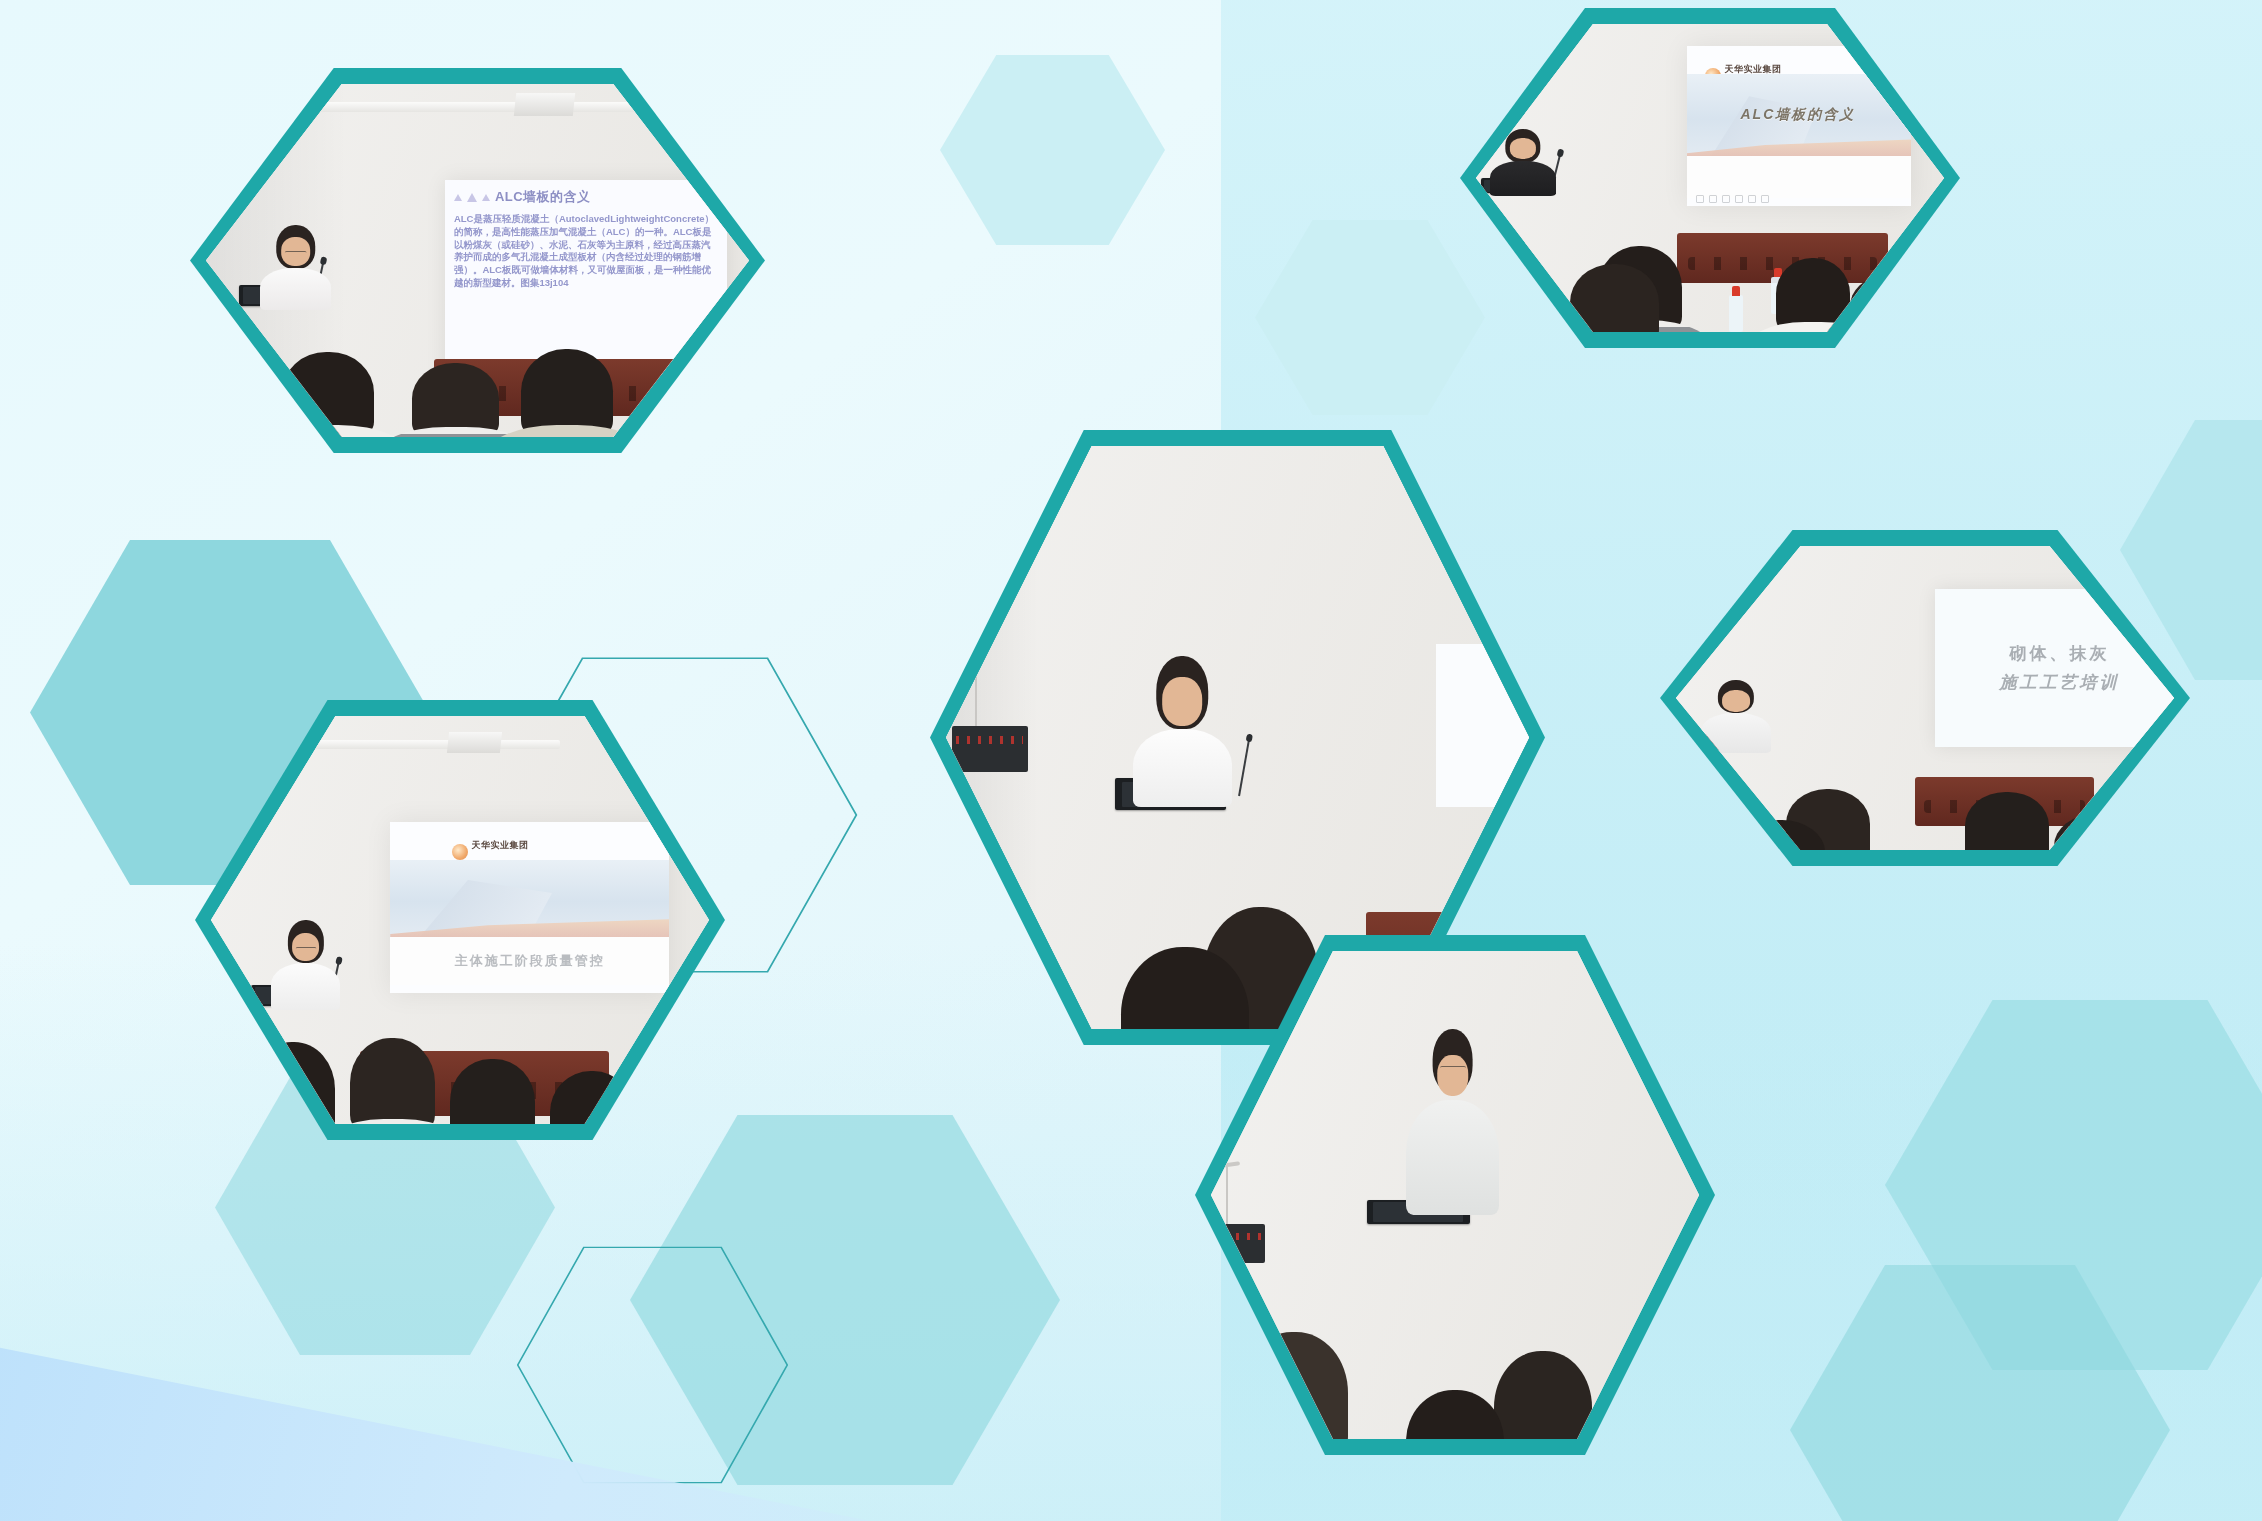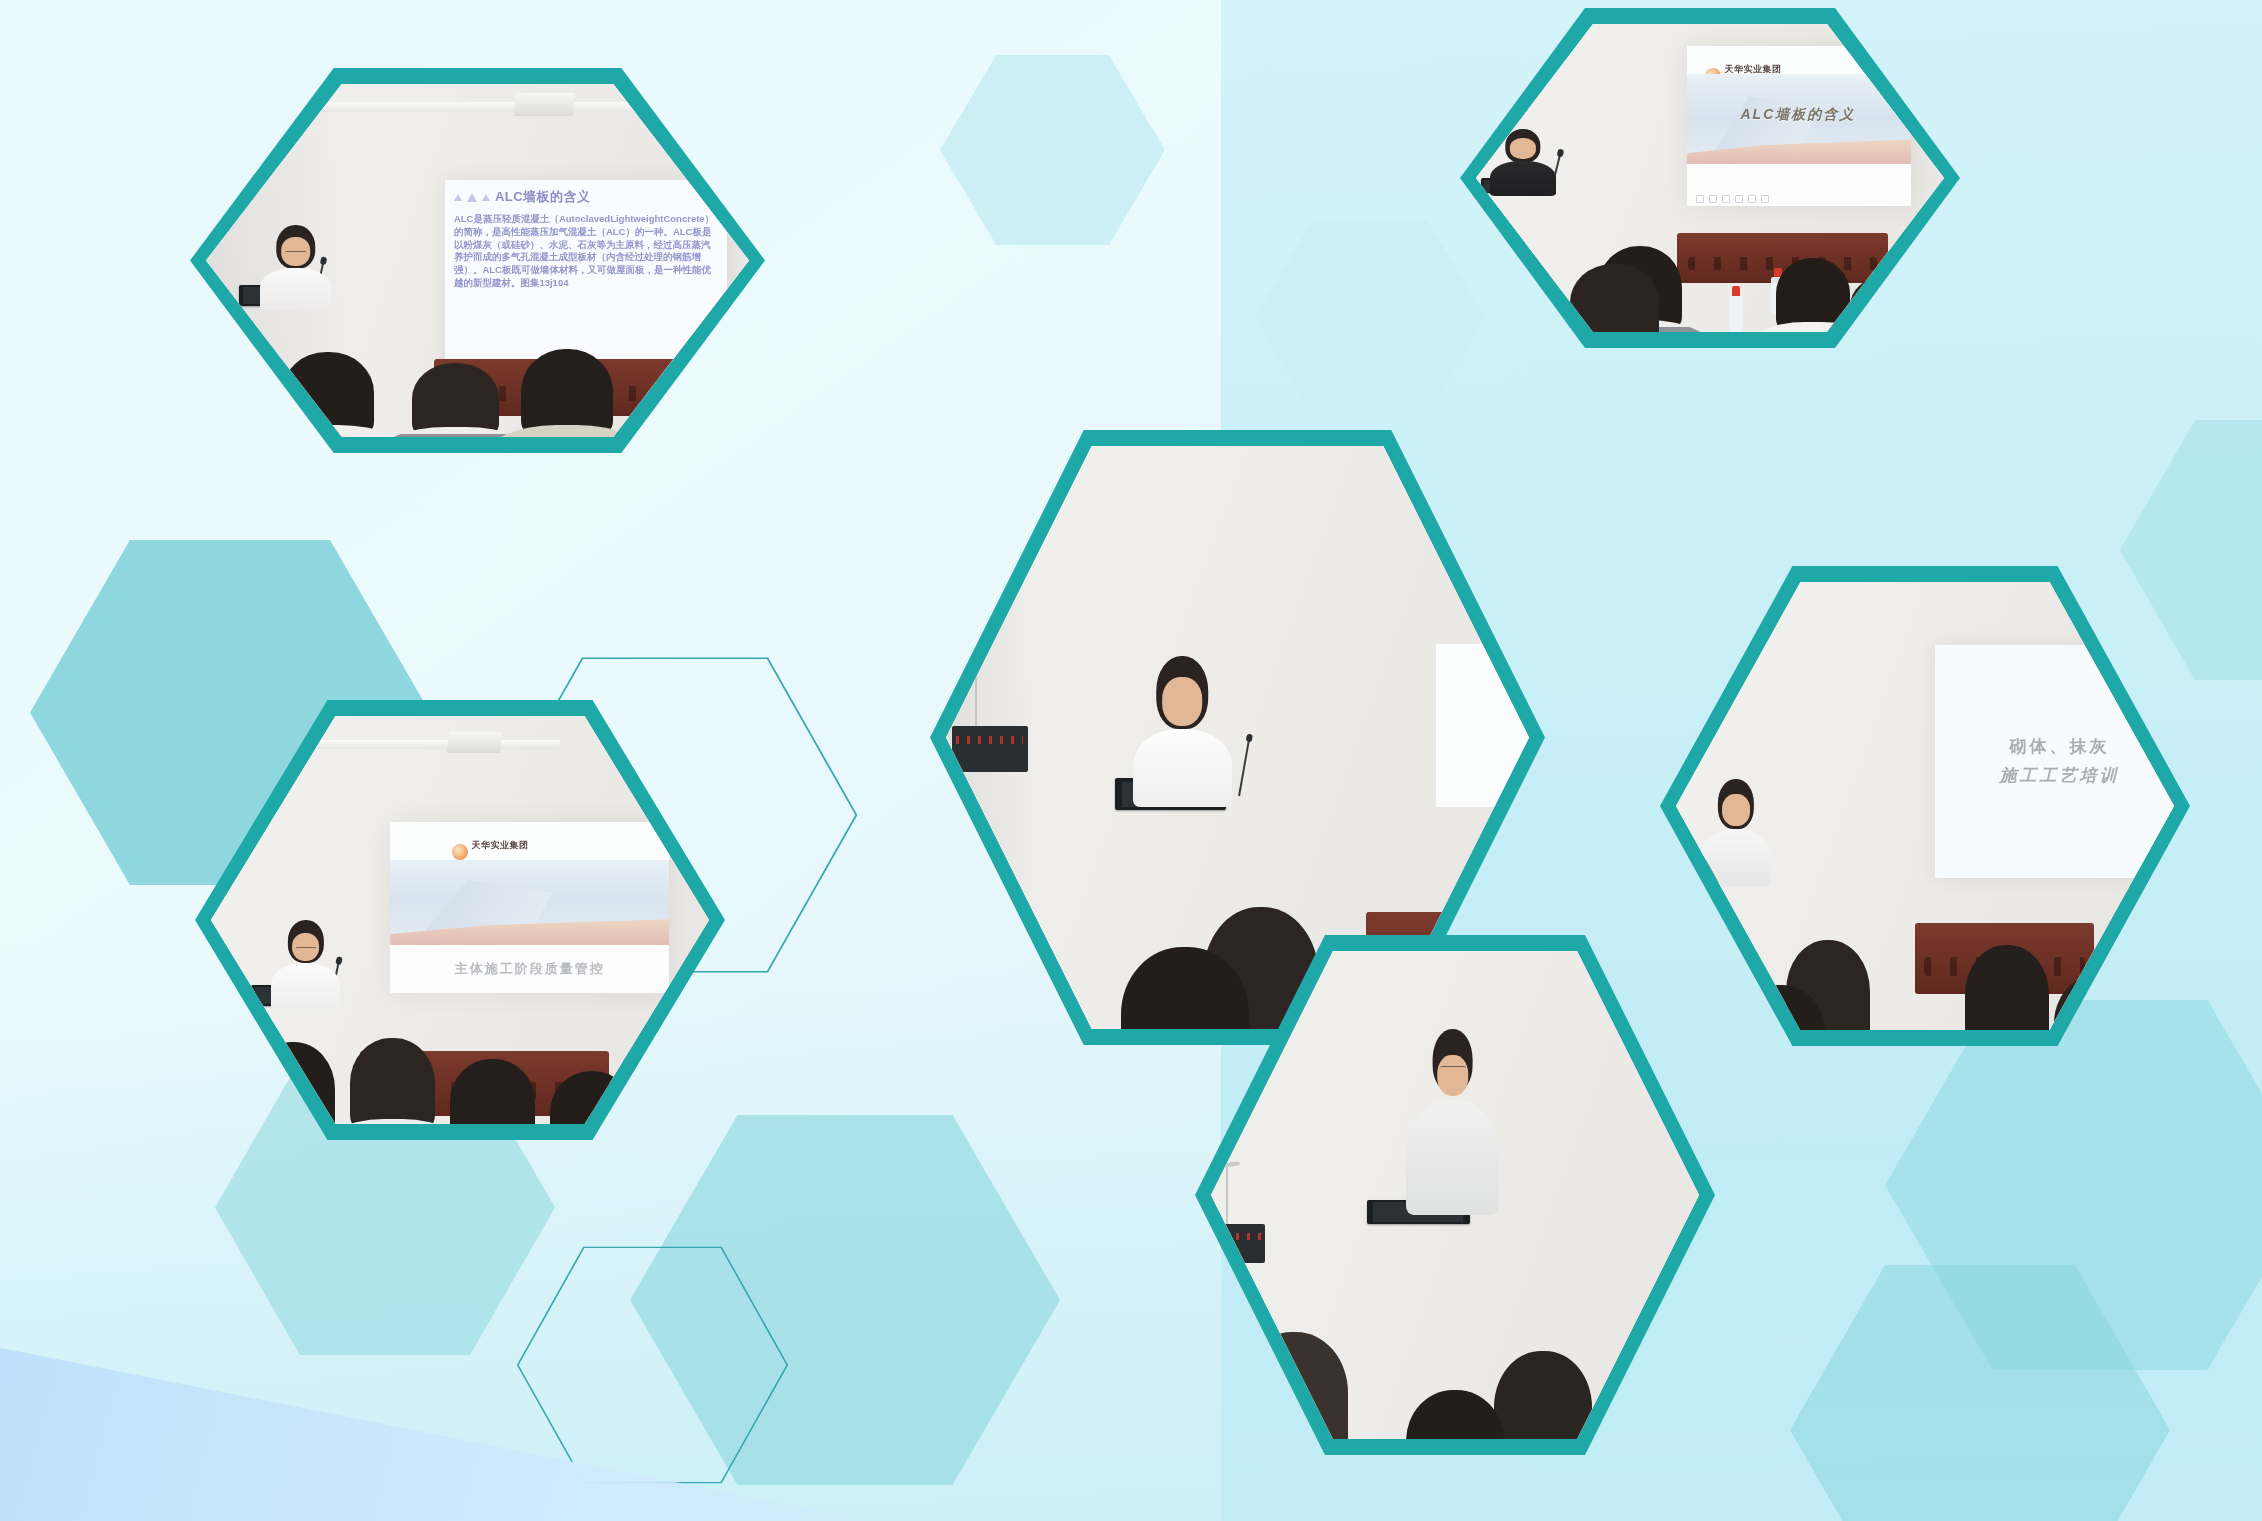--- a/index.html
+++ b/index.html
@@ -58,21 +58,21 @@
   .logo .ltxt{font-size:9px;font-weight:bold;color:#5b4a42;letter-spacing:.5px;line-height:1;}
   .logo .lsub{font-size:4px;color:#b09a8c;letter-spacing:.5px;}
   .screen .bldg{position:absolute;left:0;right:0;top:18%;height:62%;
     background:linear-gradient(180deg,#e9f0f6 0%,#d7e3ee 45%,#e8eef4 100%);}
   .screen .bldg:before{content:"";position:absolute;left:6%;top:22%;width:52%;height:78%;
     background:linear-gradient(120deg,#cdd9e6,#eaf0f6);
     clip-path:polygon(0% 100%,42% 0%,100% 18%,78% 100%);opacity:.85;}
   .screen .wave{position:absolute;left:0;right:0;bottom:26%;height:16%;
     background:linear-gradient(180deg,rgba(240,214,190,.9),rgba(226,180,170,.85));
     clip-path:polygon(0% 58%,35% 26%,100% 4%,100% 100%,0% 100%);}
-  .screen .band{position:absolute;left:0;right:0;bottom:0;height:26%;background:#fdfdfd;
+  .screen .band{position:absolute;left:0;right:0;bottom:8px;height:26%;background:#fdfdfd;
     display:flex;align-items:center;justify-content:center;}
   .screen .band span{color:#b9bcc0;font-weight:bold;letter-spacing:2px;}
   .screen .script{position:absolute;color:#7c7466;font-style:italic;font-weight:bold;
     letter-spacing:2px;text-shadow:0 1px 0 rgba(255,255,255,.6);}
   .screen .toolbar{position:absolute;left:4%;bottom:2%;display:flex;gap:5px;opacity:.45;}
   .screen .toolbar i{display:block;width:6px;height:6px;border:1px solid #9aa0a6;border-radius:1px;}
 
   
   .slide-alc{position:absolute;background:#fafbff;box-shadow:0 0 20px rgba(0,0,0,.08);
     padding:8px 9px;box-sizing:border-box;overflow:hidden;}
@@ -354,21 +354,21 @@
           
         </div>
         <div class="backhead" style="left:68%;bottom:-8%;width:17%;height:21%;background:#231d1a;">
           
           
         </div>
       </div>
     </div>
   </div>
 
-  <div class="hexcard" style="left:1660px;top:530px;width:530px;height:480px;margin-top:36px;">
+  <div class="hexcard" style="left:1660px;top:530px;width:530px;height:336px;">
     <div class="frame"></div>
     <div class="photo">
       <div class="scene">
         <div class="wall"></div>
 
         <div class="slide-wb" style="left:52%;top:14%;width:50%;height:52%;">
           <span class="l1" style="font-size:17px;">砌体、抹灰</span>
           <span class="l2" style="font-size:17px;margin-top:6px;font-style:italic;">施工工艺培训</span>
         </div>
 

